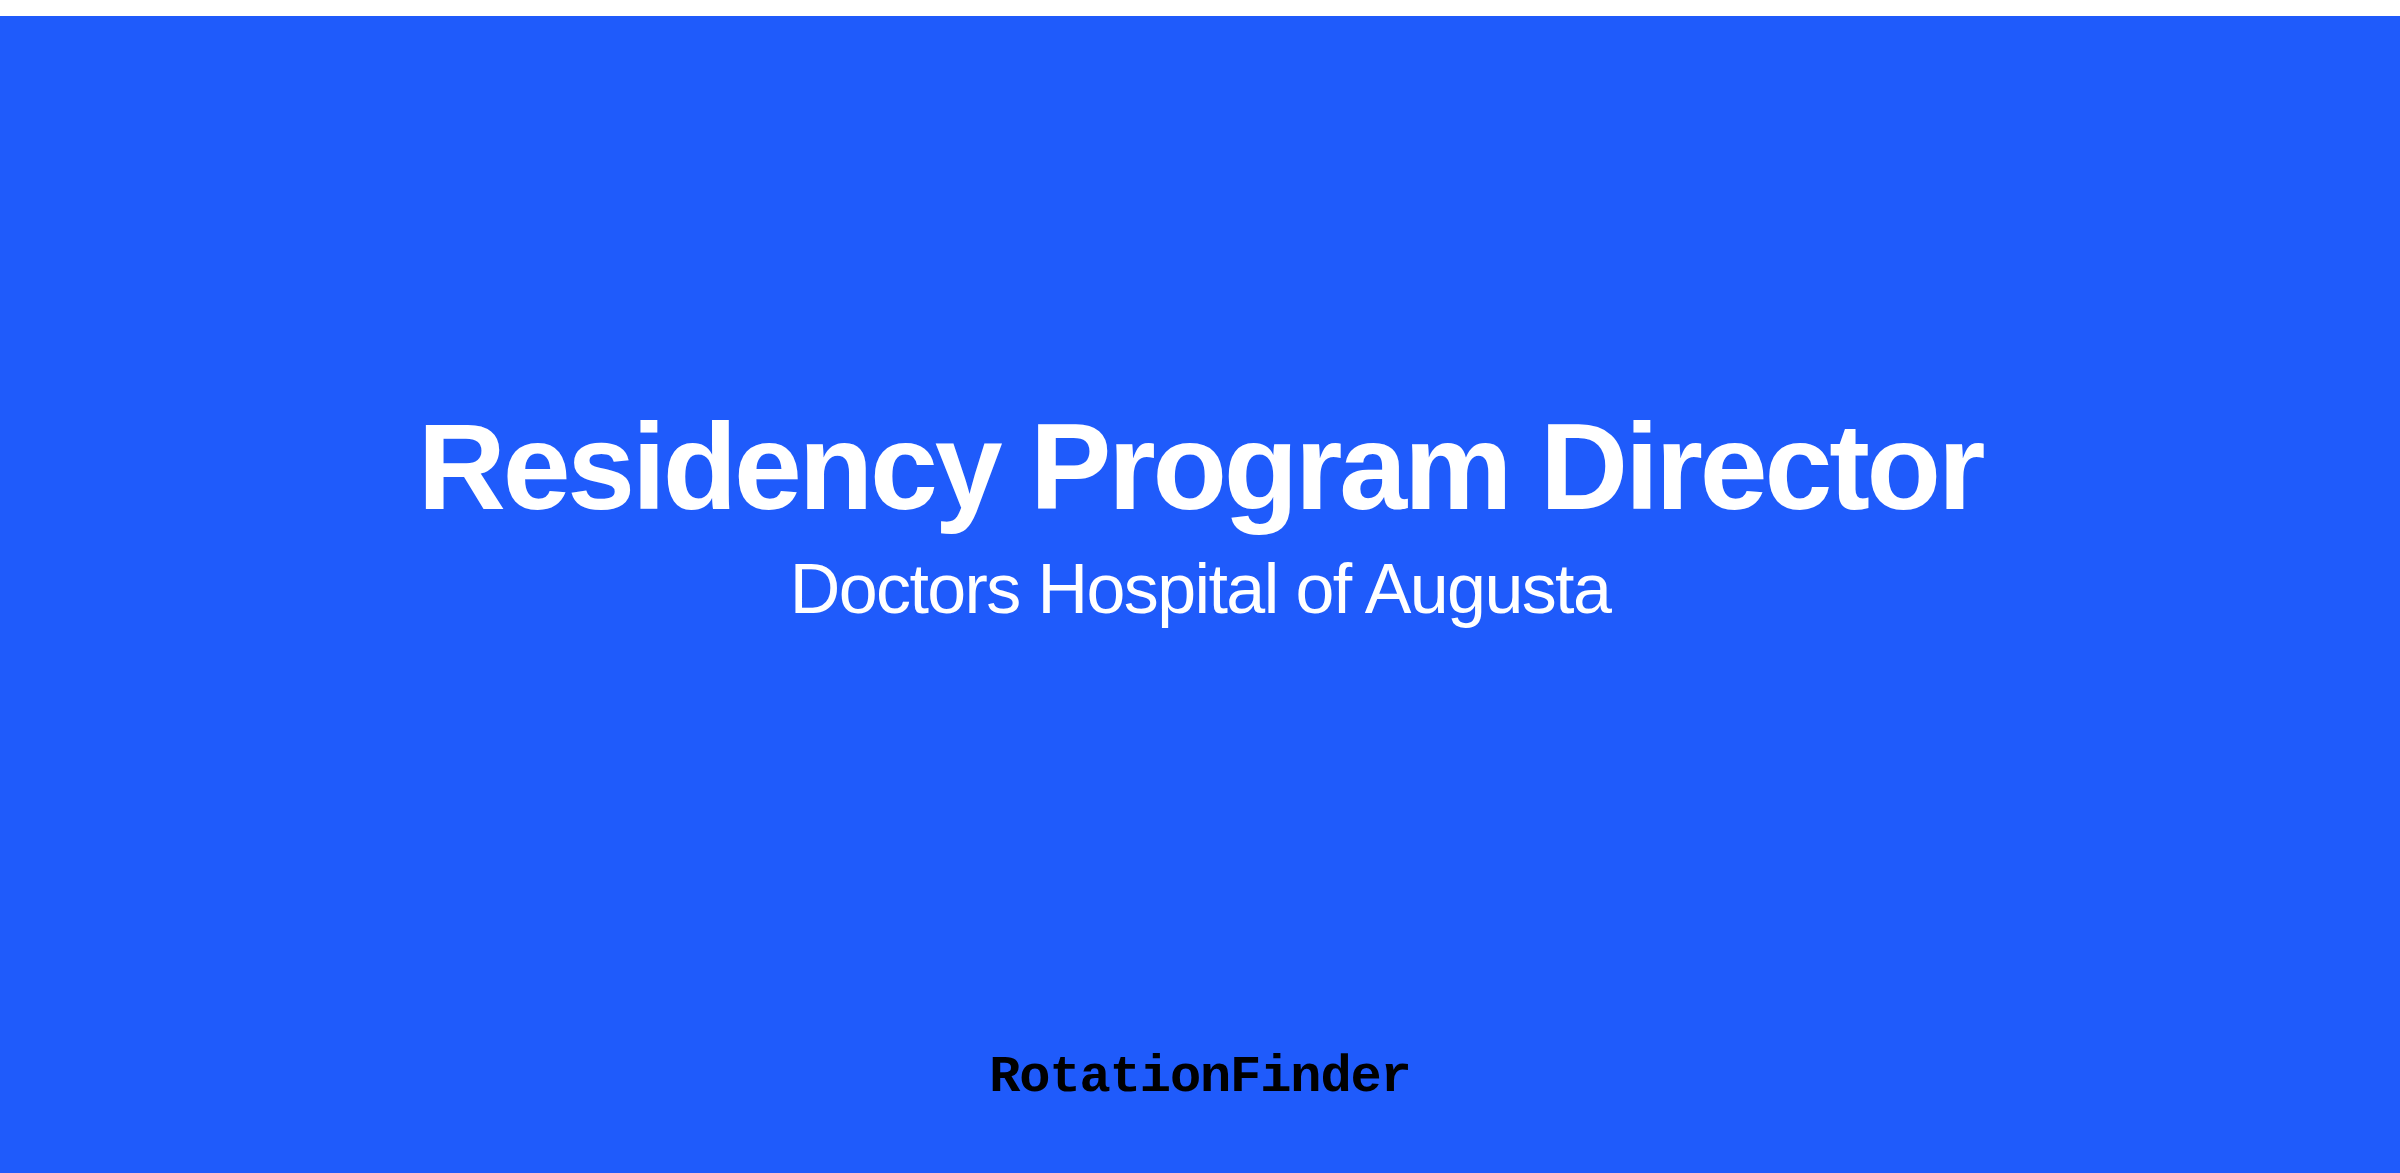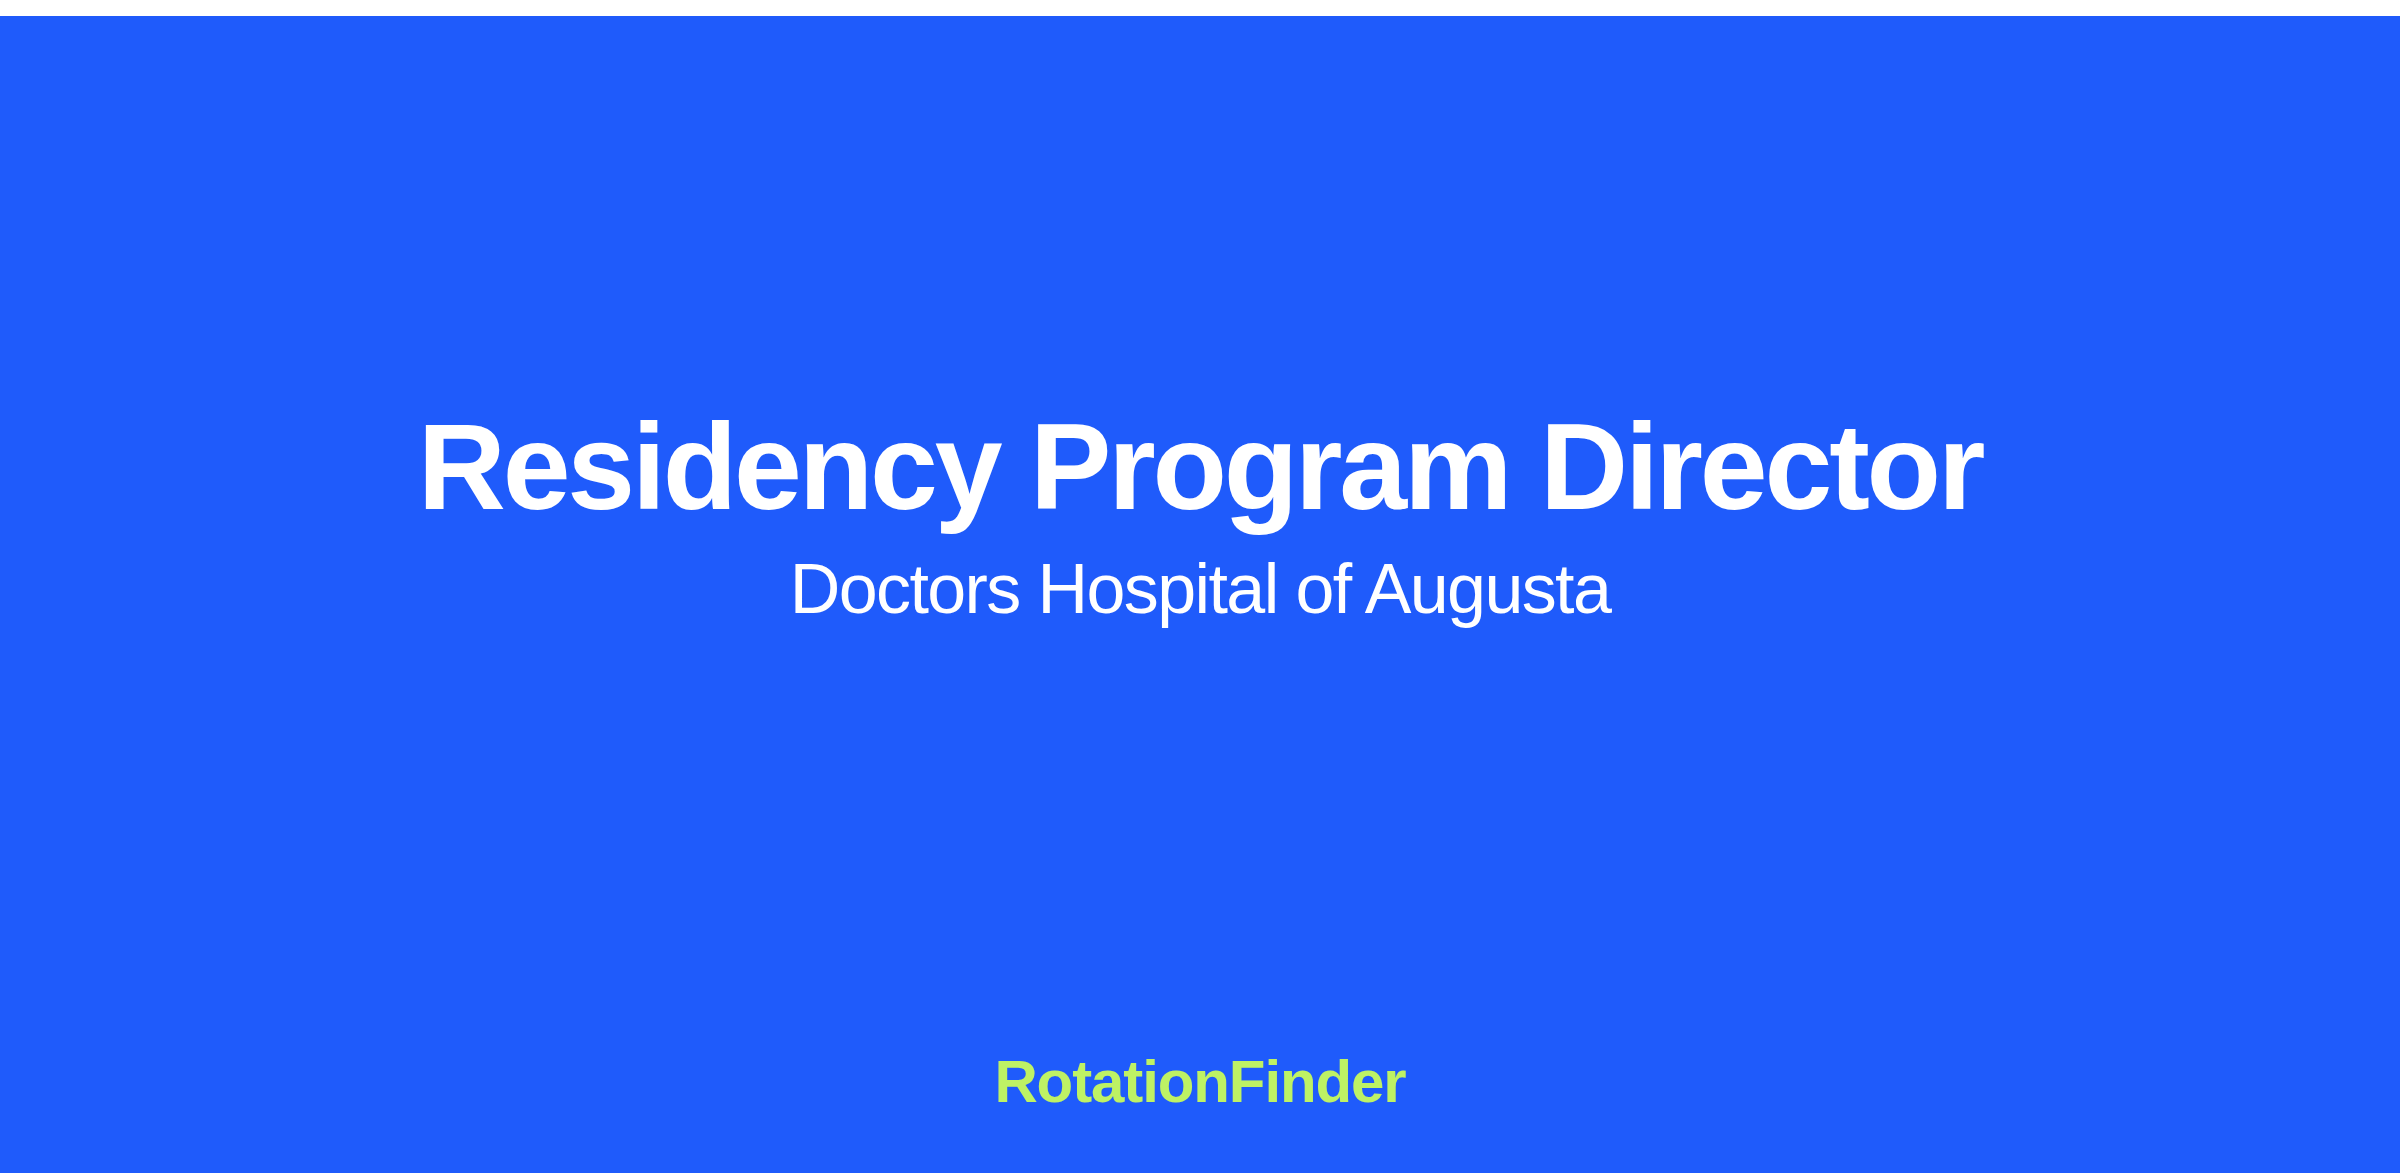--- a/index.html
+++ b/index.html
@@ -72,24 +72,24 @@
     left: 0;
     right: 0;
     top: 1036px;
     display: flex;
     justify-content: center;
     align-items: center;
   }
 
   .brand-wordmark {
     margin: 0;
-    color: #bef264;
-    font-family: Liberation Sans, sans-serif;
+    color: #000000;
+    font-family: Liberation Mono, monospace;
     font-weight: 700;
-    font-size: 60px;
+    font-size: 52px;
     line-height: 1.0;
     letter-spacing: -1.1px;
     white-space: nowrap;
   }
 </style>
 </head>
 <body>
 
 <div class="og-card">
 

